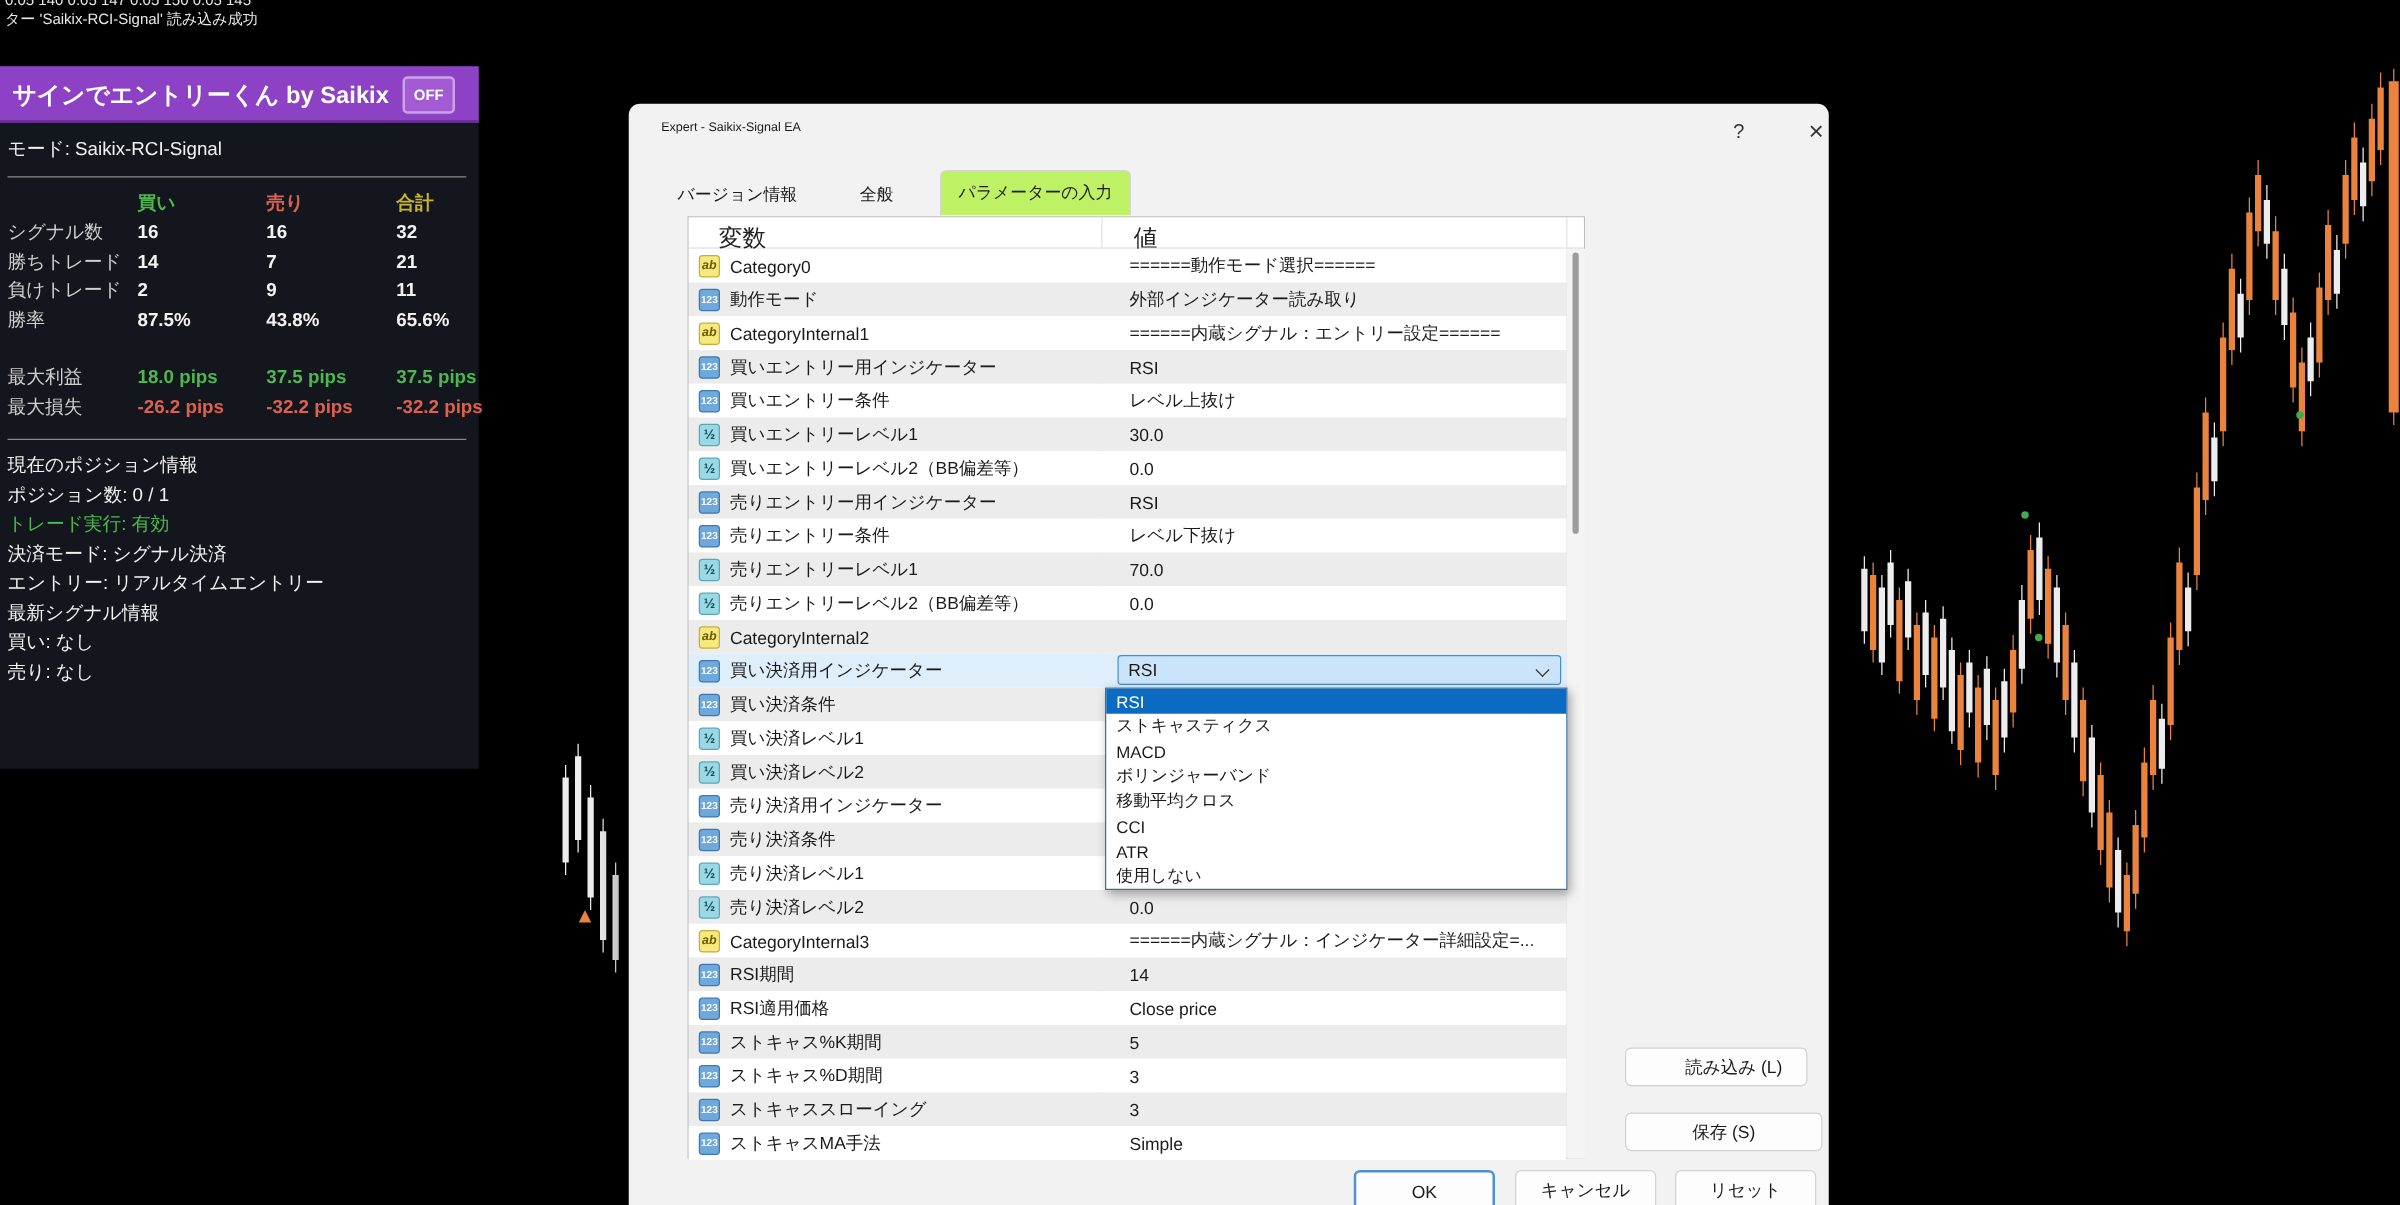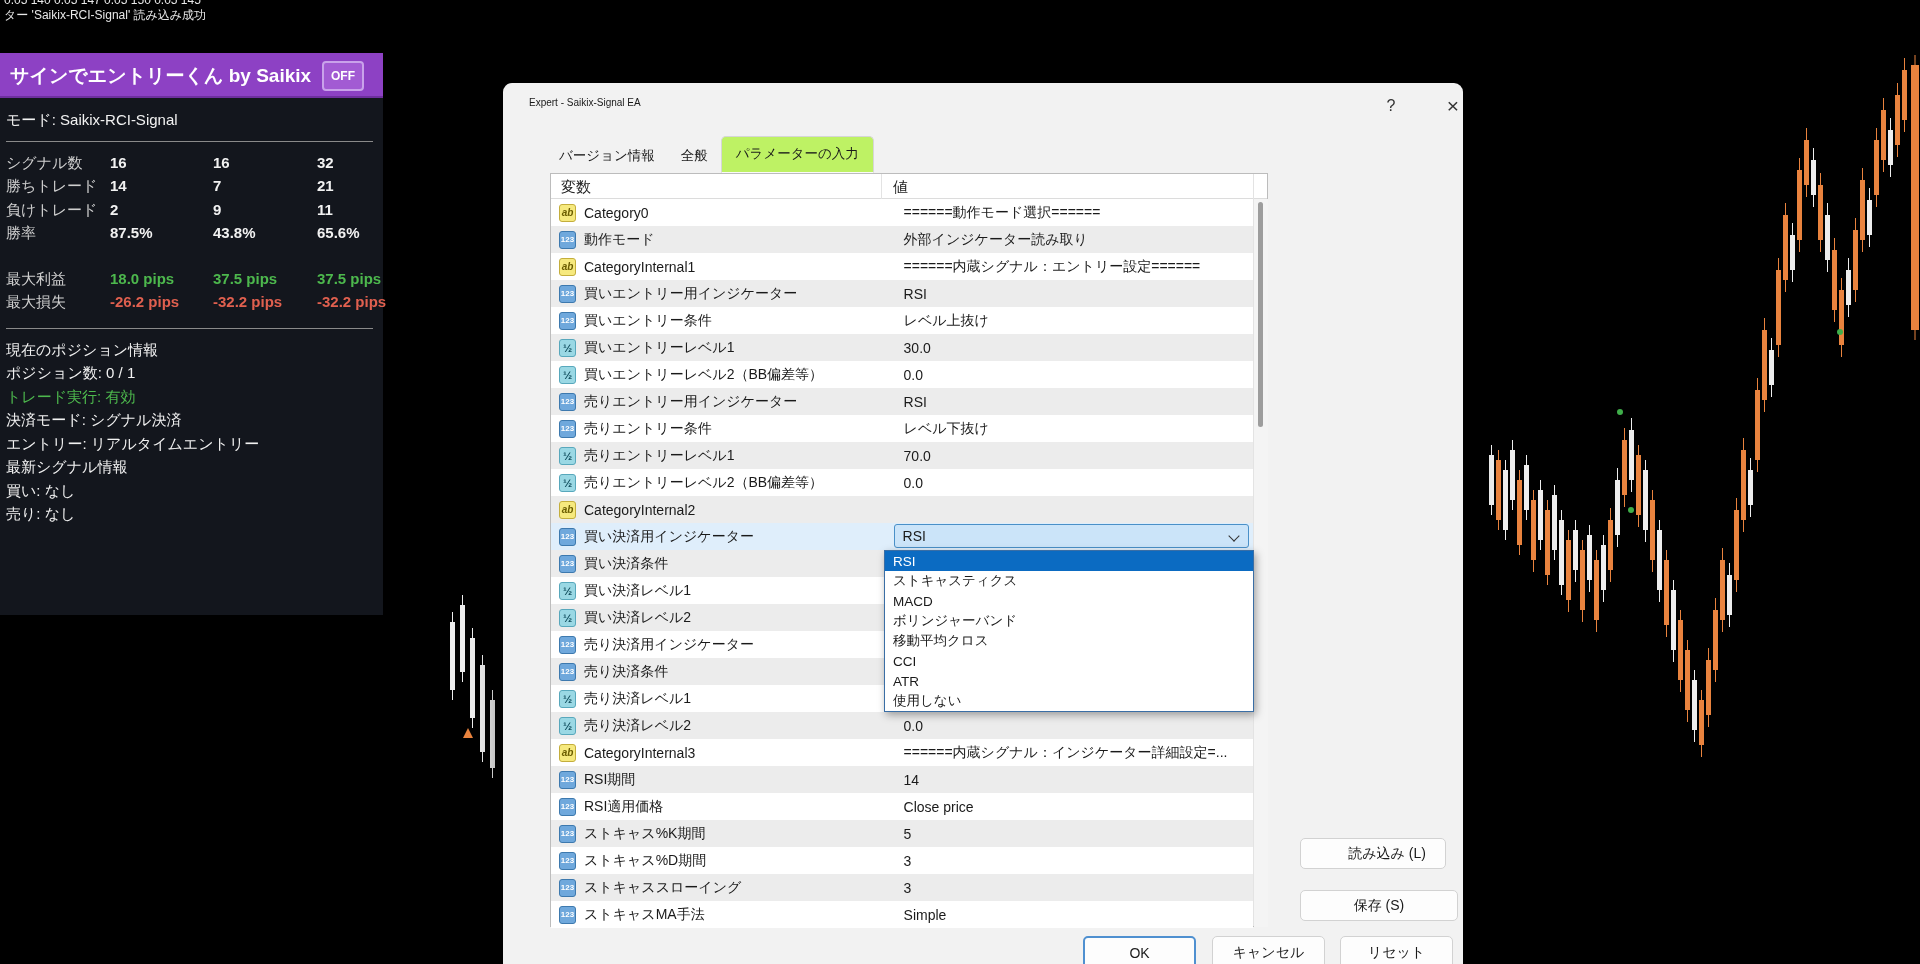--- a/index.html
+++ b/index.html
@@ -27,30 +27,30 @@
   
   #dialog{position:absolute;left:503px;top:83px;width:960px;height:881px;background:#f2f2f2;
     border-radius:9px 9px 0 0;box-shadow:0 8px 30px rgba(0,0,0,.6);z-index:4;overflow:hidden;
     color:#1a1a1a;font-size:14px;}
   #dlg-title{position:absolute;left:26px;top:14px;font-size:10px;}
   .cap-btn{position:absolute;top:8px;width:30px;height:30px;display:flex;align-items:center;
     justify-content:center;color:#333;cursor:pointer;border-radius:4px;}
   #dlg-help{left:873px;font-size:16px;}
   #dlg-close{left:935px;font-size:21px;}
   
-  #tabs{position:absolute;left:43px;top:57px;height:33px;display:flex;align-items:flex-end;}
+  #tabs{position:absolute;left:26px;top:57px;height:33px;display:flex;align-items:flex-end;gap:24px;}
   .tab{padding:6px 12px 7px;font-size:13.5px;color:#1a1a1a;cursor:pointer;border:1px solid transparent;}
   .tab.active{background:#bef264;border:1px solid #d6d6d6;border-bottom-color:#fafafa;
     border-radius:5px 5px 0 0;padding:8px 14px 9px;}
   
   #ptable{position:absolute;left:47px;top:90px;width:718px;height:754px;background:#fff;
     border:1px solid #bcbcbc;box-sizing:border-box;}
   #thead{position:absolute;left:0;top:0;width:100%;height:25px;border-bottom:1px solid #dcdcdc;
     background:#fff;box-sizing:border-box;}
-  .th{position:absolute;top:4px;font-size:15px;color:#222;}
+  .th{position:absolute;top:4px;font-size:19px;color:#222;margin-left:14px;}
   #th-var{left:10px;} #th-val{left:342px;}
   #tcol-div{position:absolute;left:330px;top:0;width:1px;height:100%;background:#e3e3e3;}
   #scol-div{position:absolute;left:702px;top:0;width:1px;height:100%;background:#e3e3e3;}
   #rows{position:absolute;left:0;top:25px;width:702px;}
   .trow{position:relative;height:27px;display:flex;background:#fff;cursor:default;gap:20px;}
   .trow.alt{background:#ececec;}
   .trow.sel{background:#dfeefb;}
   .tcell{display:flex;align-items:center;overflow:hidden;white-space:nowrap;box-sizing:border-box;}
   .tcell.name{width:330px;padding-left:8px;gap:8px;}
   .tcell.val{width:372px;padding-left:12px;position:relative;}
@@ -362,20 +362,26 @@
 
 <div id="panel">
   <div id="panel-header">
     <div id="panel-title">サインでエントリーくん by Saikix</div>
     <div id="off-btn">OFF</div>
   </div>
   <div id="panel-body">
     <div class="pline c-w">モード: Saikix-RCI-Signal</div>
     <div class="divider"></div>
     <div id="stats-block">
+        <div class="prow">
+          <span class="lbl"></span>
+          <span class="v c-g">買い</span>
+          <span class="v c-r">売り</span>
+          <span class="v c-y">合計</span>
+        </div>
         <div class="prow">
           <span class="lbl">シグナル数</span>
           <span class="v c-w">16</span>
           <span class="v c-w">16</span>
           <span class="v c-w">32</span>
         </div>
         <div class="prow">
           <span class="lbl">勝ちトレード</span>
           <span class="v c-w">14</span>
           <span class="v c-w">7</span>

